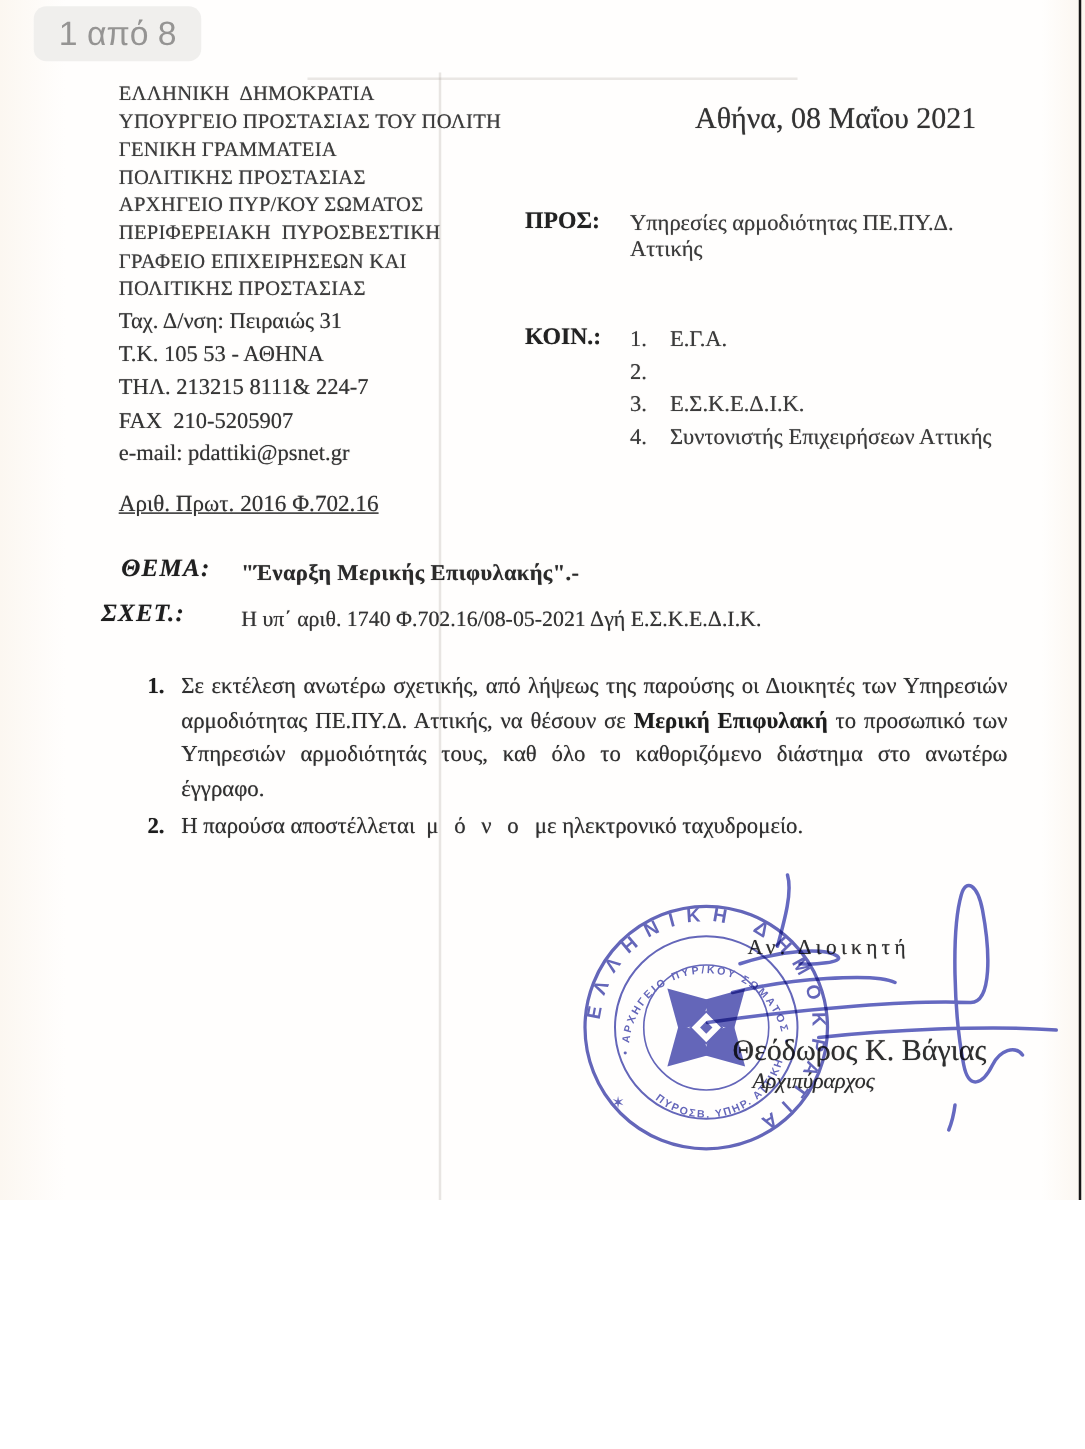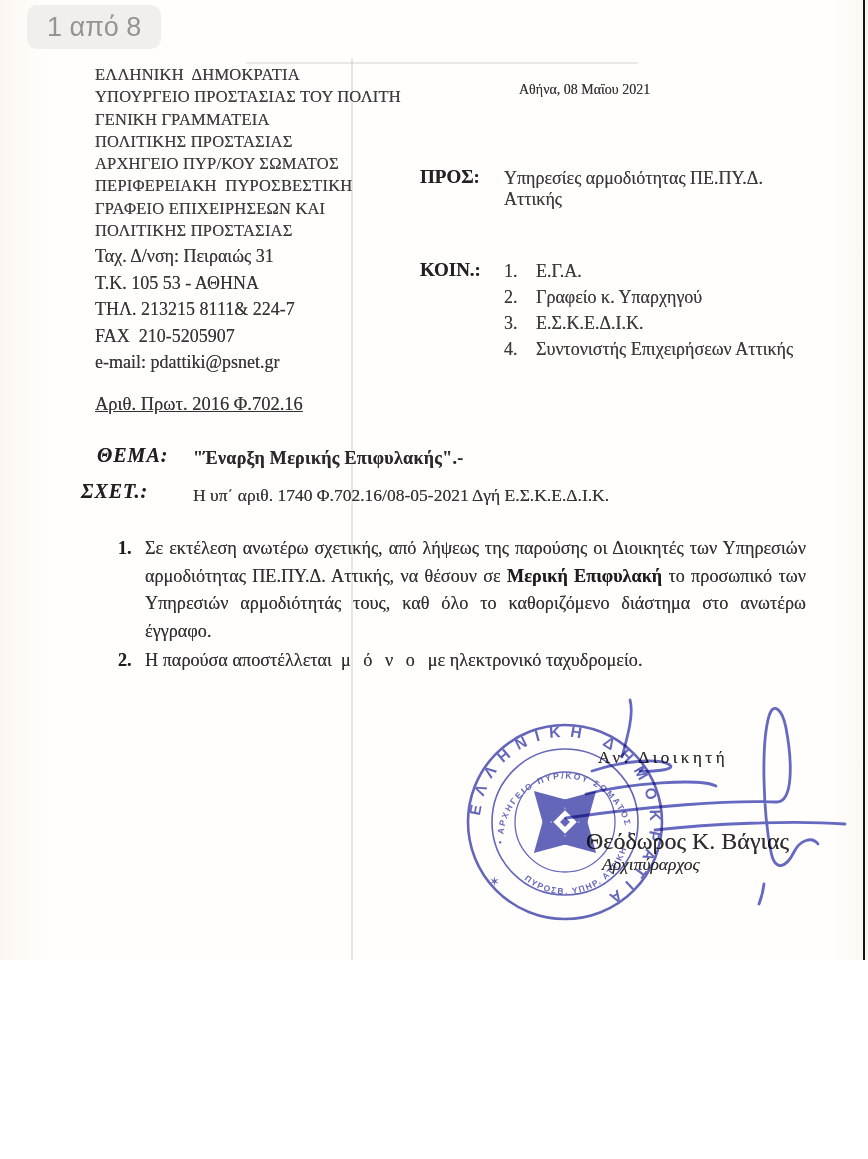--- a/index.html
+++ b/index.html
@@ -15,21 +15,21 @@
   
   .crease-v{left:351px;top:58px;bottom:0;width:2px;background:rgba(185,178,170,.32);}
   .smudge-h{left:246px;top:62px;width:392px;height:2px;background:rgba(160,150,140,.22);}
   .page-edge{left:863px;top:0;width:2px;height:1058px;background:#161616;}
   
   #letterhead{left:95px;top:64px;width:330px;}
   #letterhead .org{font-size:16.5px;line-height:22.3px;letter-spacing:.2px;color:#3c3c3c;white-space:pre;}
   #letterhead .contact{font-size:18px;line-height:23.5px;color:#343434;margin-top:3px;white-space:pre;}
   #protocol{left:95px;top:394px;font-size:18.5px;text-decoration:underline;color:#333;}
   
-  #dateline{left:519px;top:82px;font-size:14px;color:#333;}
+  #dateline{left:556px;top:82px;font-size:24px;color:#333;}
   .blocklabel{font-weight:bold;font-size:19px;color:#222;}
   #to-label{left:420px;top:166px;}
   #to-value{left:504px;top:168px;font-size:18px;width:320px;}
   #cc-label{left:420px;top:259px;}
   #cc-list{left:504px;top:261px;font-size:18px;}
   #cc-list .cc-row{height:26px;display:flex;}
   #cc-list .cc-num{width:32px;}
   
   .taglabel{font-weight:bold;font-style:italic;font-size:20px;letter-spacing:1px;color:#1f1f1f;}
   #subject-label{left:97px;top:444px;}
@@ -85,21 +85,20 @@
   <div id="to-value" class="abs scan">Υπηρεσίες αρμοδιότητας ΠΕ.ΠΥ.Δ. Αττικής</div>
 
   <div id="cc-label" class="abs scan blocklabel">ΚΟΙΝ.:</div>
   <div id="cc-list" class="abs scan">
     <div class="cc-row">
       <span class="cc-num">1.</span>
       <span>Ε.Γ.Α.</span>
     </div>
     <div class="cc-row">
       <span class="cc-num">2.</span>
-      <span>Γραφείο κ. Υπαρχηγού</span>
     </div>
     <div class="cc-row">
       <span class="cc-num">3.</span>
       <span>Ε.Σ.Κ.Ε.Δ.Ι.Κ.</span>
     </div>
     <div class="cc-row">
       <span class="cc-num">4.</span>
       <span>Συντονιστής Επιχειρήσεων Αττικής</span>
     </div>
   </div>

